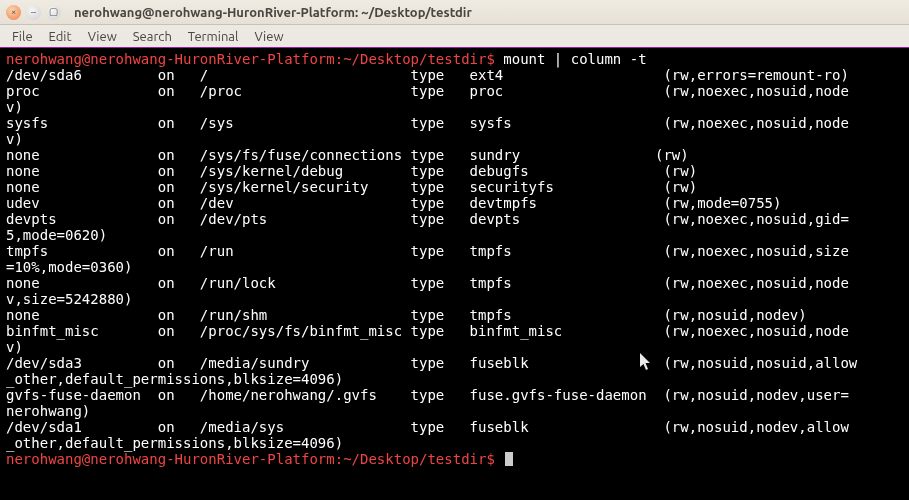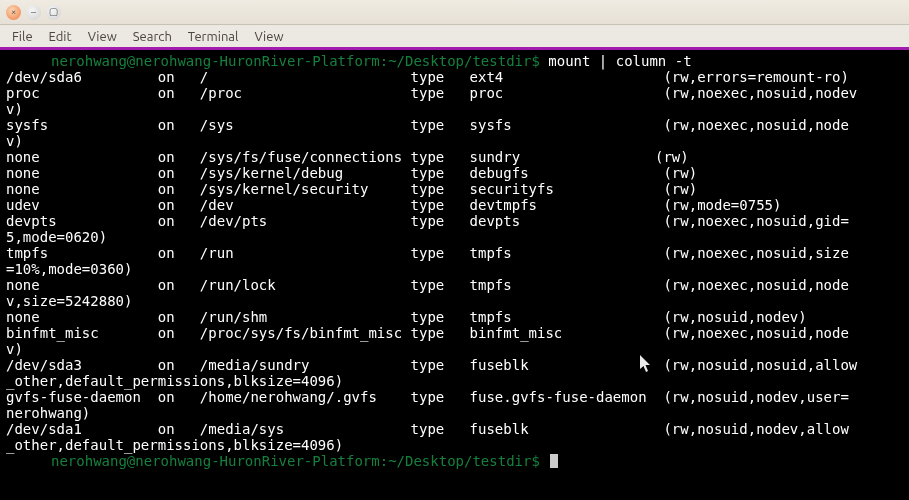--- a/index.html
+++ b/index.html
@@ -42,21 +42,21 @@
     color: #4a4540;
     white-space: nowrap;
   }
 
   .menubar {
     display: flex;
     align-items: center;
     height: 22px;
     padding: 0 4px;
     background: #ece8e2;
-    border-bottom: 3px solid #a21caf;
+    border-bottom: 1px solid #a21caf;
     font-size: 13px;
     color: #4b4641;
   }
   .menubar span {
     padding: 2px 8px;
     cursor: default;
   }
 
   .terminal {
     background: #000;
@@ -65,21 +65,21 @@
     height: calc(500px - 24px - 22px);
     box-sizing: border-box;
     padding: 3px 6px 3px 6px;
     font-family: "DejaVu Sans Mono","Ubuntu Mono","Consolas",monospace;
     font-size: 14px;
     line-height: 16px;
     white-space: pre;
     letter-spacing: 0;
     position: relative;
   }
-  .prompt .user { color: #15803d; margin-left: 45px; }
+  .prompt .user { color: #ef4444; }
   .cursor {
     display:inline-block;
     width: 8px;
     height: 14px;
     background:#cccccc;
     vertical-align: -2px;
     margin-left: 2px;
   }
   .pointer {
     position: absolute;
@@ -91,34 +91,35 @@
     line-height: 1;
   }
 </style>
 </head>
 <body>
 
 <div class="titlebar">
   <div class="win-btn btn-close">×</div>
   <div class="win-btn btn-min">–</div>
   <div class="win-btn btn-max">▢</div>
+  <div class="title-text">nerohwang@nerohwang-HuronRiver-Platform: ~/Desktop/testdir</div>
 </div>
 
 <div class="menubar">
   <span>File</span>
   <span>Edit</span>
   <span>View</span>
   <span>Search</span>
   <span>Terminal</span>
   <span>View</span>
 </div>
 
 <div class="terminal" id="term"><span class="prompt"><span class="user">nerohwang@nerohwang-HuronRiver-Platform:~/Desktop/testdir$ </span></span><span>mount | column -t</span>
 <span>/dev/sda6         on   /                        type   ext4                   (rw,errors=remount-ro)</span>
-<span>proc              on   /proc                    type   proc                   (rw,noexec,nosuid,nodev</span>
+<span>proc              on   /proc                    type   proc                   (rw,noexec,nosuid,node</span>
 <span>v)</span>
 <span>sysfs             on   /sys                     type   sysfs                  (rw,noexec,nosuid,node</span>
 <span>v)</span>
 <span>none              on   /sys/fs/fuse/connections type   sundry                (rw)</span>
 <span>none              on   /sys/kernel/debug        type   debugfs                (rw)</span>
 <span>none              on   /sys/kernel/security     type   securityfs             (rw)</span>
 <span>udev              on   /dev                     type   devtmpfs               (rw,mode=0755)</span>
 <span>devpts            on   /dev/pts                 type   devpts                 (rw,noexec,nosuid,gid=</span>
 <span>5,mode=0620)</span>
 <span>tmpfs             on   /run                     type   tmpfs                  (rw,noexec,nosuid,size</span>

